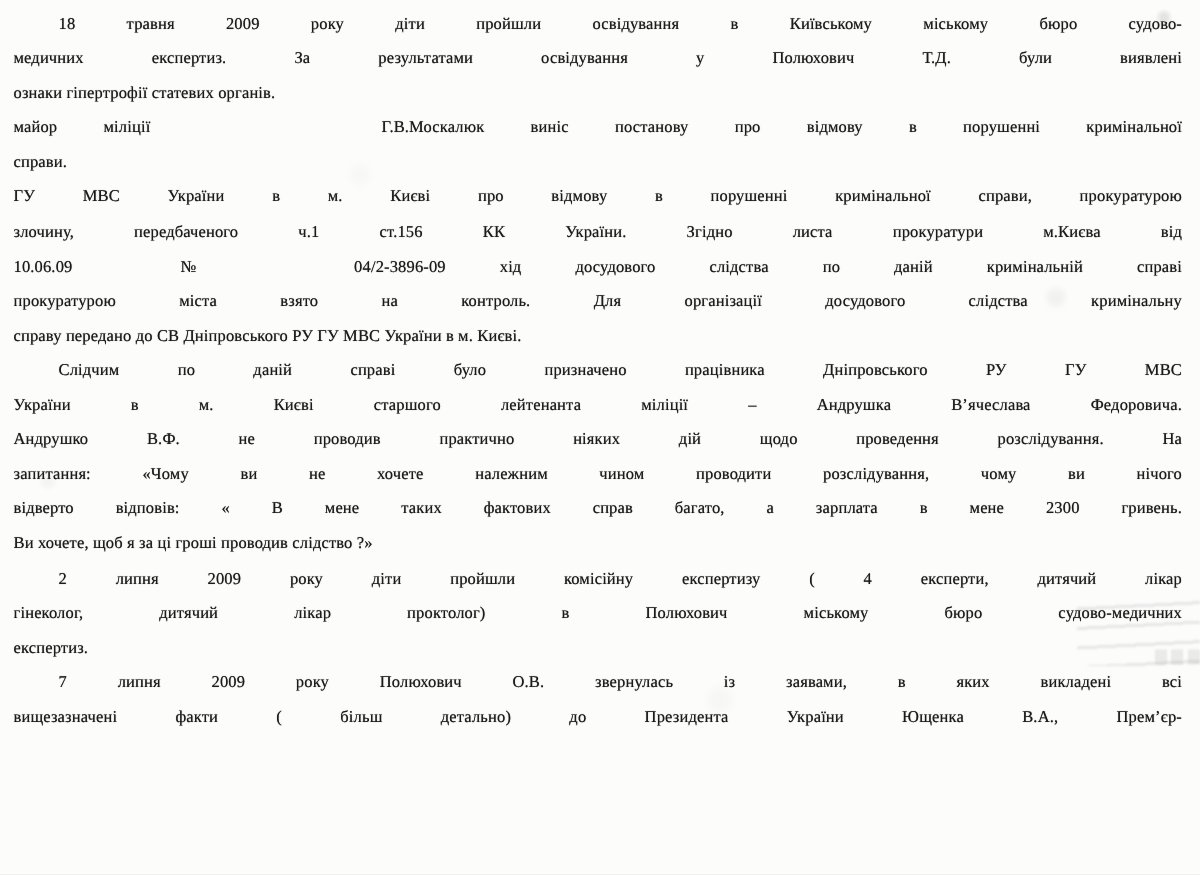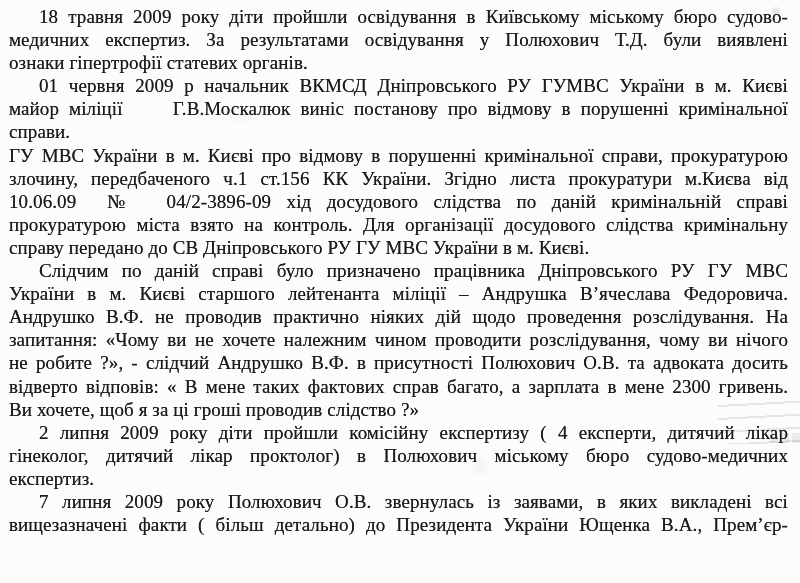--- a/index.html
+++ b/index.html
@@ -35,21 +35,21 @@
     position: absolute; left: 770px; top: 433px; width: 30px; height: 10px;
     pointer-events: none; opacity: .4;
     background: repeating-linear-gradient(92deg, rgba(120,120,122,.35) 0 8px, transparent 8px 11px);
     filter: blur(.7px);
   }
   .text {
     position: absolute; inset: 0;
     padding: 5px 12px 0 9px;
   }
   .line {
-    font-size: 19px;
+    font-size: 11px;
     line-height: 23.1px;
     height: 23.1px;
     white-space: nowrap;            
     text-align: justify;
     text-align-last: justify;
     letter-spacing: .1px;
     text-shadow: 0 0 .5px rgba(20,20,20,.75);
     white-space: normal;
     overflow: hidden;
   }
@@ -61,33 +61,31 @@
 
 <div class="page">
   <div class="noise"></div>
   <div class="smudge"></div>
   <div class="smudge2"></div>
 
   <div class="text">
     <div class="line indent">18 травня 2009 року діти пройшли освідування в Київському міському бюро судово-</div>
     <div class="line">медичних експертиз. За результатами освідування у Полюхович Т.Д.  були виявлені</div>
     <div class="line end">ознаки гіпертрофії статевих органів.</div>
-    <div class="line indent">01 червня 2009 р начальник  ВКМСД Дніпровського РУ  ГУМВС України в м. Києві</div>
     <div class="line">майор міліції &nbsp;&nbsp;&nbsp; Г.В.Москалюк виніс постанову про відмову в порушенні кримінальної</div>
     <div class="line end">справи.</div>
     <div class="line">ГУ МВС України в м. Києві про відмову в порушенні кримінальної справи,  прокуратурою</div>
     <div class="line">злочину, передбаченого ч.1 ст.156 КК України. Згідно листа прокуратури м.Києва від</div>
     <div class="line">10.06.09 &nbsp;№&nbsp; 04/2-3896-09 хід досудового слідства по даній кримінальній справі</div>
     <div class="line">прокуратурою міста взято на контроль.  Для організації досудового слідства кримінальну</div>
     <div class="line end">справу передано до СВ Дніпровського РУ ГУ МВС України в м. Києві.</div>
     <div class="line indent">Слідчим по даній справі було призначено працівника Дніпровського РУ ГУ МВС</div>
     <div class="line">України в м. Києві старшого лейтенанта міліції – Андрушка В’ячеслава Федоровича.</div>
     <div class="line">Андрушко В.Ф. не проводив практично ніяких дій щодо проведення розслідування. На</div>
     <div class="line">запитання: «Чому ви не хочете належним чином проводити розслідування, чому ви нічого</div>
-    <div class="line">не робите ?», - слідчий Андрушко В.Ф.  в присутності Полюхович О.В. та адвоката досить</div>
     <div class="line">відверто відповів: « В мене таких фактових справ  багато, а зарплата в мене 2300 гривень.</div>
     <div class="line end">Ви хочете, щоб я за ці гроші проводив слідство ?»</div>
     <div class="line indent">2 липня 2009 року  діти пройшли комісійну експертизу ( 4 експерти, дитячий лікар</div>
     <div class="line">гінеколог, дитячий лікар проктолог) в Полюхович міському бюро судово-медичних</div>
     <div class="line end">експертиз.</div>
     <div class="line indent">7 липня 2009 року Полюхович О.В. звернулась із заявами, в яких викладені всі</div>
     <div class="line">вищезазначені факти ( більш детально) до  Президента України Ющенка В.А., Прем’єр-</div>
   </div>
 </div>
 

